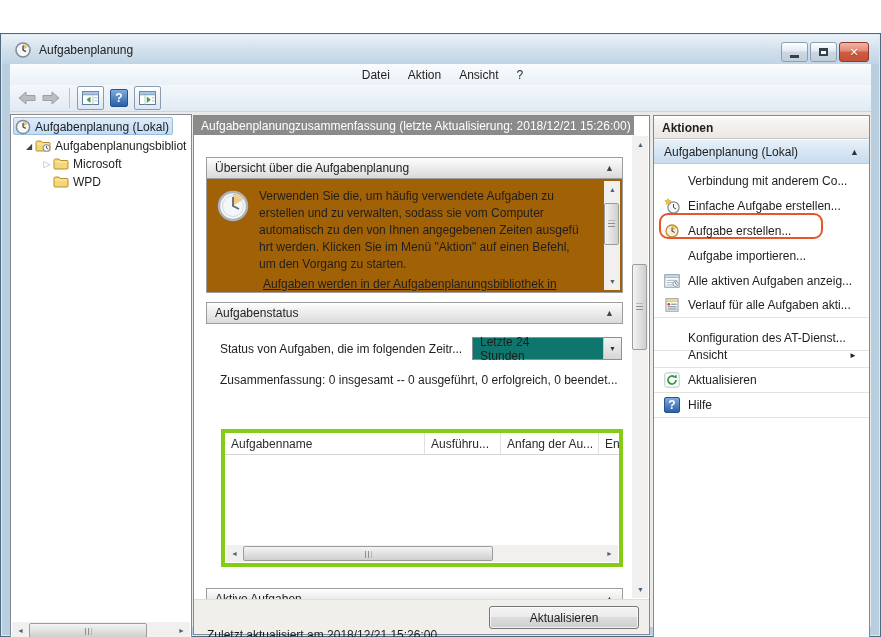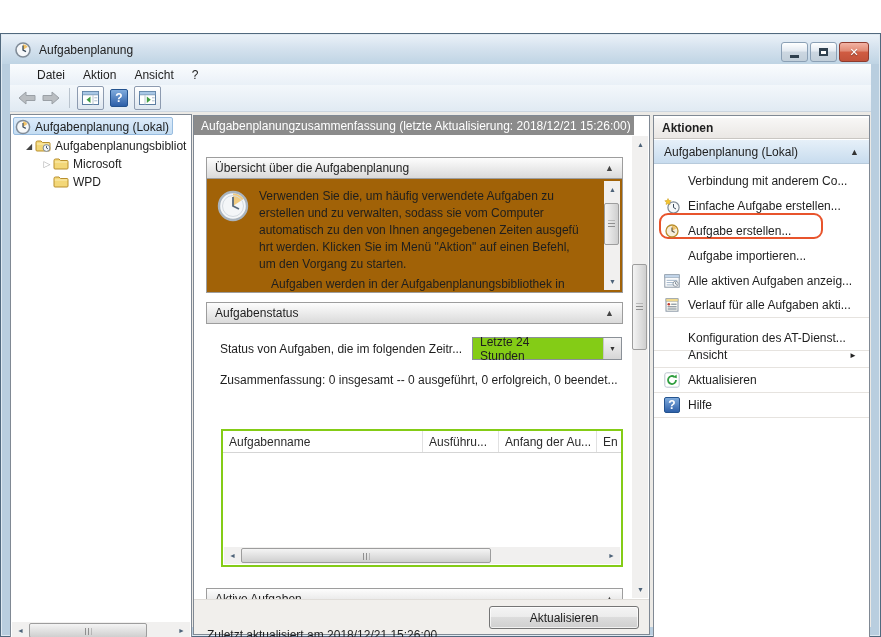--- a/index.html
+++ b/index.html
@@ -14,21 +14,21 @@
     background:linear-gradient(#eaf1f8,#d5e2ee 45%,#bfd4e4);display:flex;align-items:center;}
   .title-text{margin-left:8px;color:#222;}
   .winbtn{position:absolute;top:7px;height:20px;border:1px solid #8ba0b5;border-radius:3px;
     background:linear-gradient(#ffffff,#e3eaf1 45%,#ccd7e1 50%,#c2cfda);display:flex;align-items:center;justify-content:center;}
   .winbtn.close{background:linear-gradient(#f3b3a4,#e08a74 45%,#d05c42 50%,#c2523a);border-color:#8e3b2e;
     color:#fff;font-weight:bold;font-size:11px;text-shadow:0 1px 1px rgba(0,0,0,.4);}
   .glyph-min{width:9px;height:3px;background:#30414f;margin-top:8px;}
   .glyph-max{width:9px;height:8px;border:2px solid #30414f;border-top-width:3px;background:#fff;}
 
   .menubar{position:absolute;top:30px;left:9px;right:9px;height:21px;
-    background:linear-gradient(#fafcfe,#e9f0f7);display:flex;align-items:center;padding-left:18px;}
+    background:linear-gradient(#fafcfe,#e9f0f7);display:flex;align-items:center;padding-left:4px;justify-content:center;}
   .menu-item{padding:2px 9px;cursor:default;}
 
   .toolbar{position:absolute;top:51px;left:9px;right:9px;height:27px;
     background:linear-gradient(#f3f7fb,#e1eaf3);border-bottom:1px solid #ccd6e0;display:flex;align-items:center;padding-left:6px;}
   .nav-arrow{width:22px;height:20px;display:flex;align-items:center;justify-content:center;margin-right:2px;}
   .nav-arrow svg{display:block;}
   .tb-sep{width:1px;height:20px;background:#b9c3cd;margin:0 5px;}
   .tb-btn{width:27px;height:24px;border:1px solid #8d9bb0;border-radius:2px;margin:0 2px;
     background:linear-gradient(#ffffff,#dde6ef);display:flex;align-items:center;justify-content:center;}
   .help-chip{width:18px;height:18px;border-radius:2px;margin:0 4px;
@@ -60,25 +60,25 @@
   
   .main{left:192px;top:81px;width:457px;height:520px;}
   .main-header{position:absolute;left:0;top:0;width:440px;height:19px;background:#8b8b8b;color:#fff;
     display:flex;align-items:center;padding-left:7px;white-space:nowrap;overflow:hidden;}
   .vscroll{position:absolute;right:1px;top:20px;width:16px;bottom:36px;background:#f1f0ef;}
   .sec-header{position:absolute;height:22px;border:1px solid #9d9d9d;background:linear-gradient(#fdfdfd,#dadada);
     display:flex;align-items:center;padding:0 8px;}
   .sec-header .caret{margin-left:auto;font-size:9px;color:#444;}
   .sec-body{position:absolute;border:1px solid #9d9d9d;border-top:none;background:#a16207;}
   .pre{white-space:pre-line;line-height:1.42;}
-  .combo{position:absolute;height:23px;border:1px solid #8a9097;background:#84cc16;display:flex;align-items:center;gap:45px;}
+  .combo{position:absolute;height:23px;border:1px solid #8a9097;background:#0f766e;display:flex;align-items:center;gap:45px;}
   .combo-text{padding-left:7px;flex:1;}
   .combo-btn{width:18px;height:100%;border-left:1px solid #c6c6c6;background:linear-gradient(#f4f4f4,#d6d6d6);
     display:flex;align-items:center;justify-content:center;font-size:7px;color:#333;}
-  .table{position:absolute;border:2px solid #84cc16;background:#fff;overflow:hidden;}
+  .table{position:absolute;border:4px solid #84cc16;background:#fff;overflow:hidden;}
   .thead{display:flex;height:22px;border-bottom:1px solid #d5d5d5;}
   .th{display:flex;align-items:center;padding-left:6px;border-right:1px solid #e1e1e1;white-space:nowrap;overflow:hidden;color:#2b2b2b;}
   .statusbar{position:absolute;left:0;right:0;bottom:0;height:35px;background:#f1efec;border-top:1px solid #e0ddd9;}
   .btn{border:1px solid #757575;border-radius:3px;background:linear-gradient(#f4f4f4,#ececec 45%,#dcdcdc 50%,#cfcfcf);
     display:flex;align-items:center;justify-content:center;box-shadow:inset 0 0 0 1px rgba(255,255,255,.7);}
 
   
   .actions{left:652px;top:81px;width:217px;height:527px;overflow:hidden;}
   .actions-title{position:absolute;left:0;top:2px;right:0;height:21px;display:flex;align-items:center;
     padding-left:8px;font-weight:bold;background:linear-gradient(#f8f7f6,#eae7e4);border-bottom:1px solid #c9c6c2;}
@@ -227,21 +227,21 @@
         <circle cx="16" cy="16" r="14" fill="#f4f6f8" stroke="#aab4be" stroke-width="2.4"></circle>
         <path d="M16 16 L16 3.5 A12.5 12.5 0 0 1 26.5 9 Z" fill="#f0c36a" opacity="0.85"></path>
         <circle cx="16" cy="16" r="10.5" fill="none" stroke="#d4dae0" stroke-width="1"></circle>
         <path d="M16 7 V16 L22 19" stroke="#5a6a7a" stroke-width="1.8" fill="none"></path>
       </svg>
       <div class="pre abs" style="left:52px;top:9px;width:352px;">Verwenden Sie die, um häufig verwendete Aufgaben zu
 erstellen und zu verwalten, sodass sie vom Computer
 automatisch zu den von Ihnen angegebenen Zeiten ausgefü
 hrt werden. Klicken Sie im Menü "Aktion" auf einen Befehl,
 um den Vorgang zu starten.</div>
-      <div class="pre abs" style="left:64px;top:97px;width:352px;">Aufgaben werden in der Aufgabenplanungsbibliothek in</div>
+      <div class="pre abs" style="left:56px;top:97px;width:352px;text-decoration:underline;">Aufgaben werden in der Aufgabenplanungsbibliothek in</div>
       <div class="abs" style="right:2px;top:2px;bottom:2px;width:16px;background:#f1f0ef;">
         <span class="sb-arrow abs" style="top:0;left:0">▲</span>
         <div class="sb-thumb-v abs" style="left:0;top:22px;height:42px"></div>
         <span class="sb-arrow abs" style="bottom:0;left:0">▼</span>
       </div>
     </div>
 
     <div class="sec-header" style="left:12px;top:186px;width:417px;">
       <span>Aufgabenstatus</span>
       <span class="caret">▲</span>

